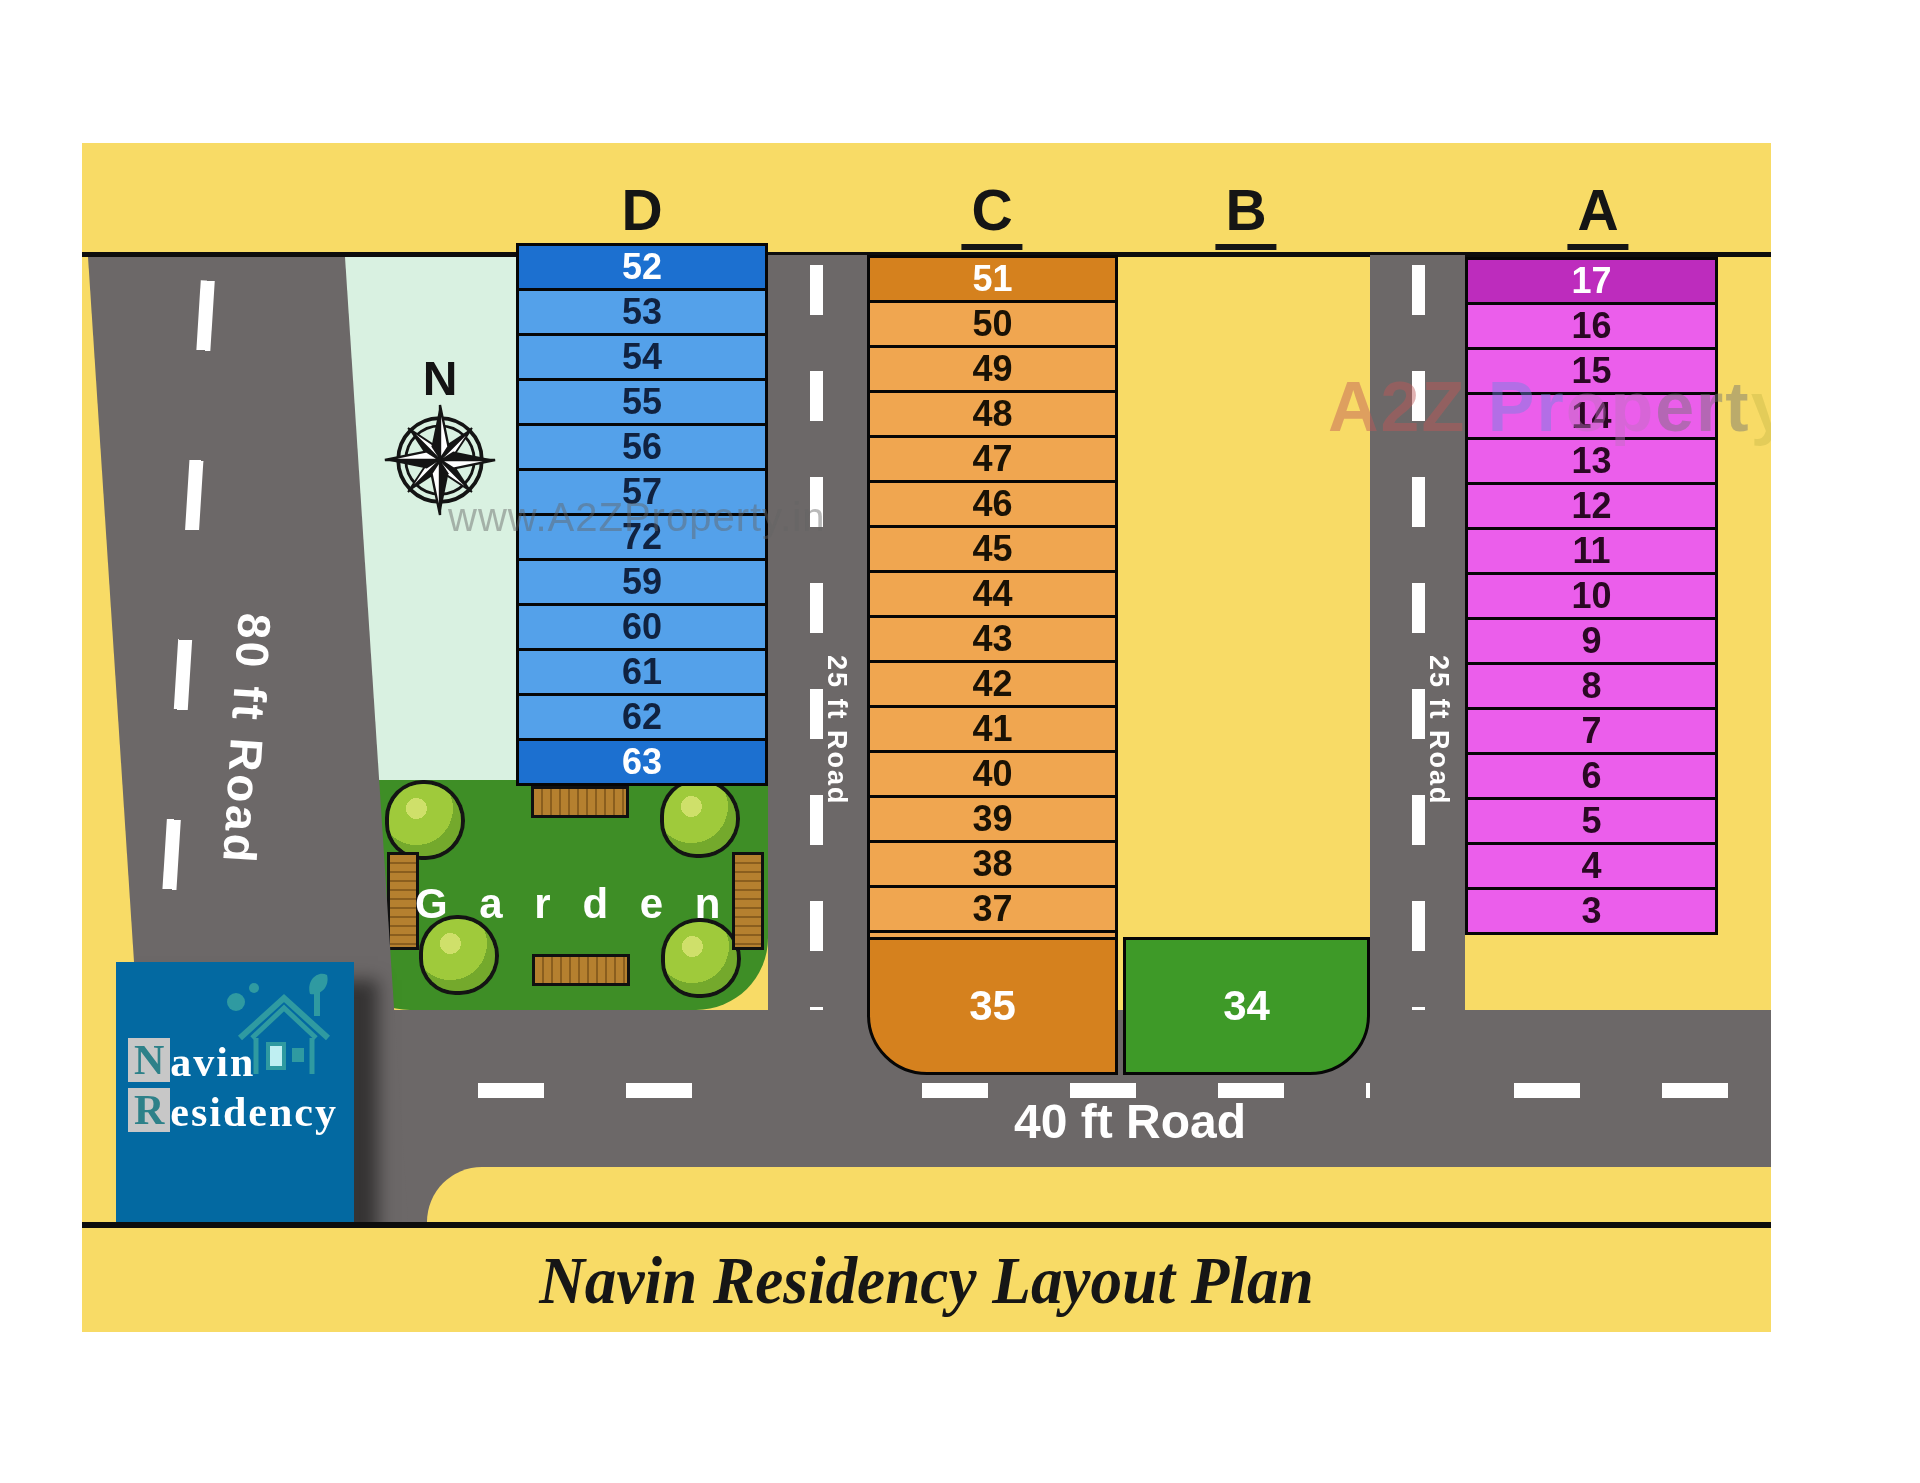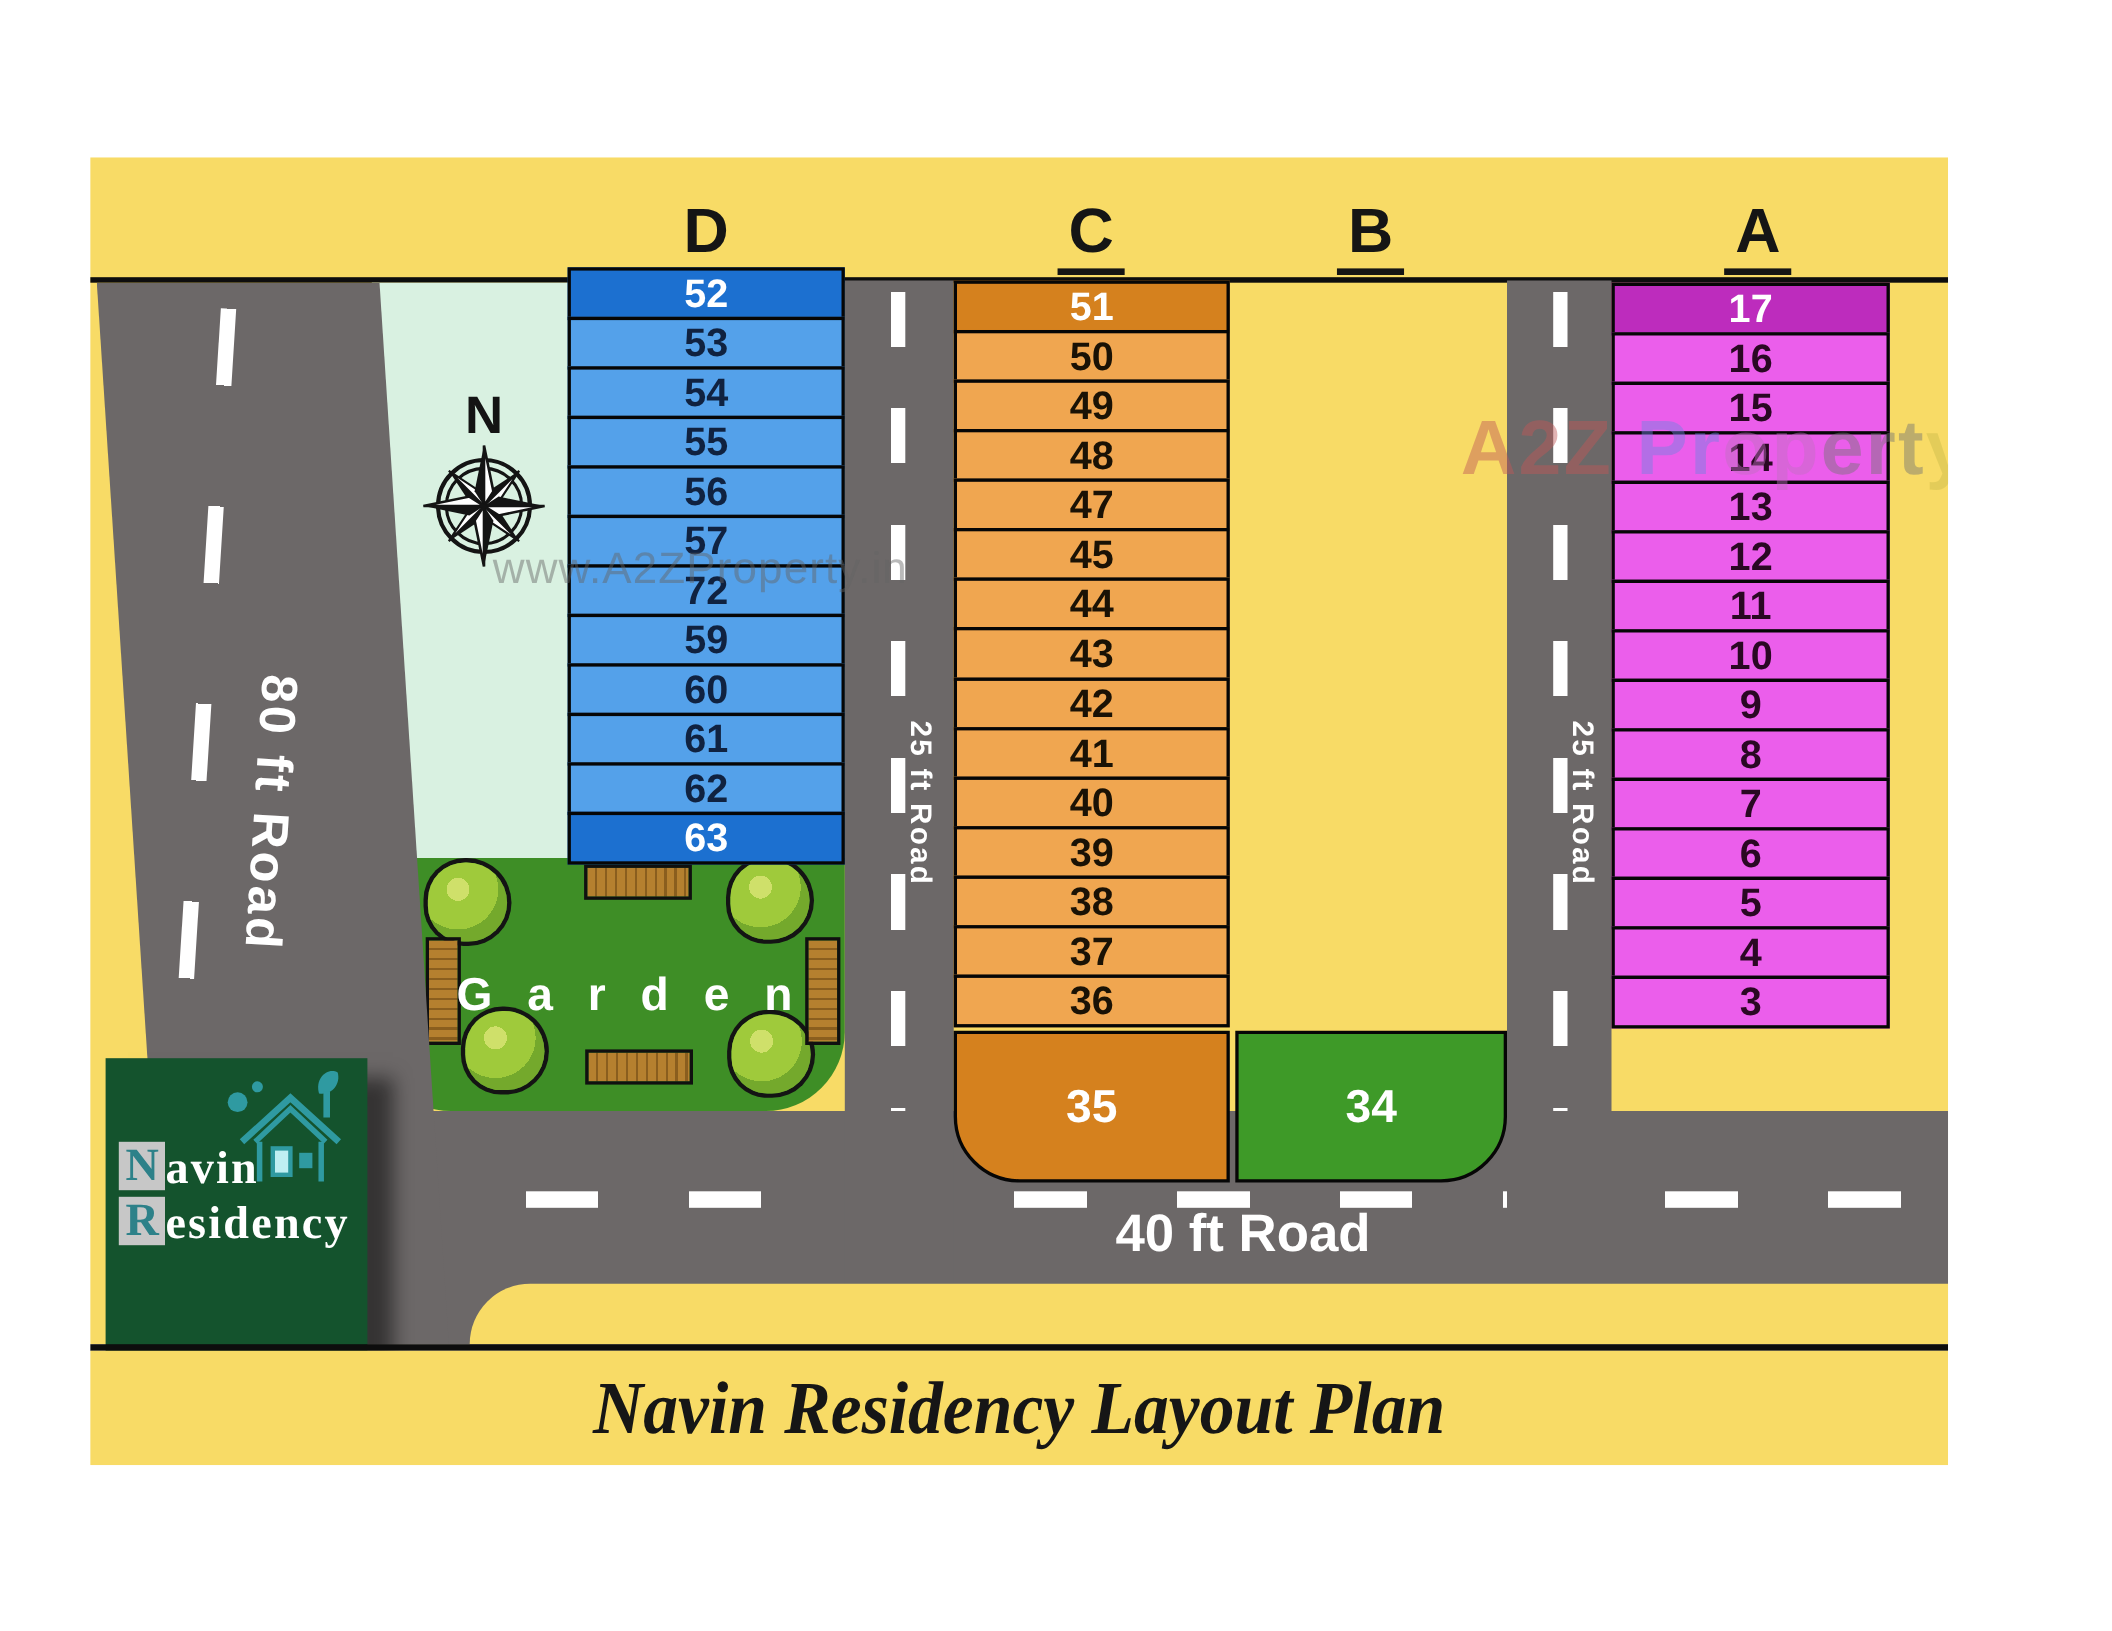--- a/index.html
+++ b/index.html
@@ -72,21 +72,21 @@
   .compass{left:298px;top:212px;width:120px;text-align:center;}
   .compass-n{font-size:48px;font-weight:bold;color:#141414;line-height:1.0;}
 
   
   .wm-center{left:366px;top:352px;font-size:40px;font-weight:normal;color:rgba(100,100,100,0.45);
              letter-spacing:1px;white-space:nowrap;}
   .wm-right{left:1246px;top:224px;font-size:70px;font-weight:bold;opacity:.45;white-space:nowrap;
             letter-spacing:2px;}
 
   
-  .logo{left:14px;top:819px;width:238px;height:293px;background:#14532d;
+  .logo{left:34px;top:819px;width:238px;height:293px;background:#0369a1;
         box-shadow:22px 20px 16px 2px rgba(10,10,10,0.55);}
   .logo-line{position:absolute;left:12px;white-space:nowrap;font-family:"Liberation Serif",serif;}
   .logo-line.l1{top:76px;}
   .logo-line.l2{top:126px;font-family:Liberation Serif, serif;}
   .logo-initial{display:inline-block;background:#C7C7C7;color:#2D8189;font-weight:bold;
                 font-size:42px;padding:0 6px;line-height:1.05;vertical-align:top;}
   .logo-rest{color:#fff;font-weight:bold;font-size:42px;letter-spacing:2px;}
   .logo-house{position:absolute;left:104px;top:8px;}
 
   
@@ -156,20 +156,21 @@
         <div class="plot">61</div>
         <div class="plot">62</div>
         <div class="plot dark">63</div>
       </div>
     <div class="abs col col-C" style="--dark: #D5811E; --light: #F0A650; --num: #1A1205;">
         <div class="plot dark">51</div>
         <div class="plot">50</div>
         <div class="plot">49</div>
         <div class="plot">48</div>
         <div class="plot">47</div>
+        <div class="plot">46</div>
         <div class="plot">45</div>
         <div class="plot">44</div>
         <div class="plot">43</div>
         <div class="plot">42</div>
         <div class="plot">41</div>
         <div class="plot">40</div>
         <div class="plot">39</div>
         <div class="plot">38</div>
         <div class="plot">37</div>
         <div class="plot">36</div>

